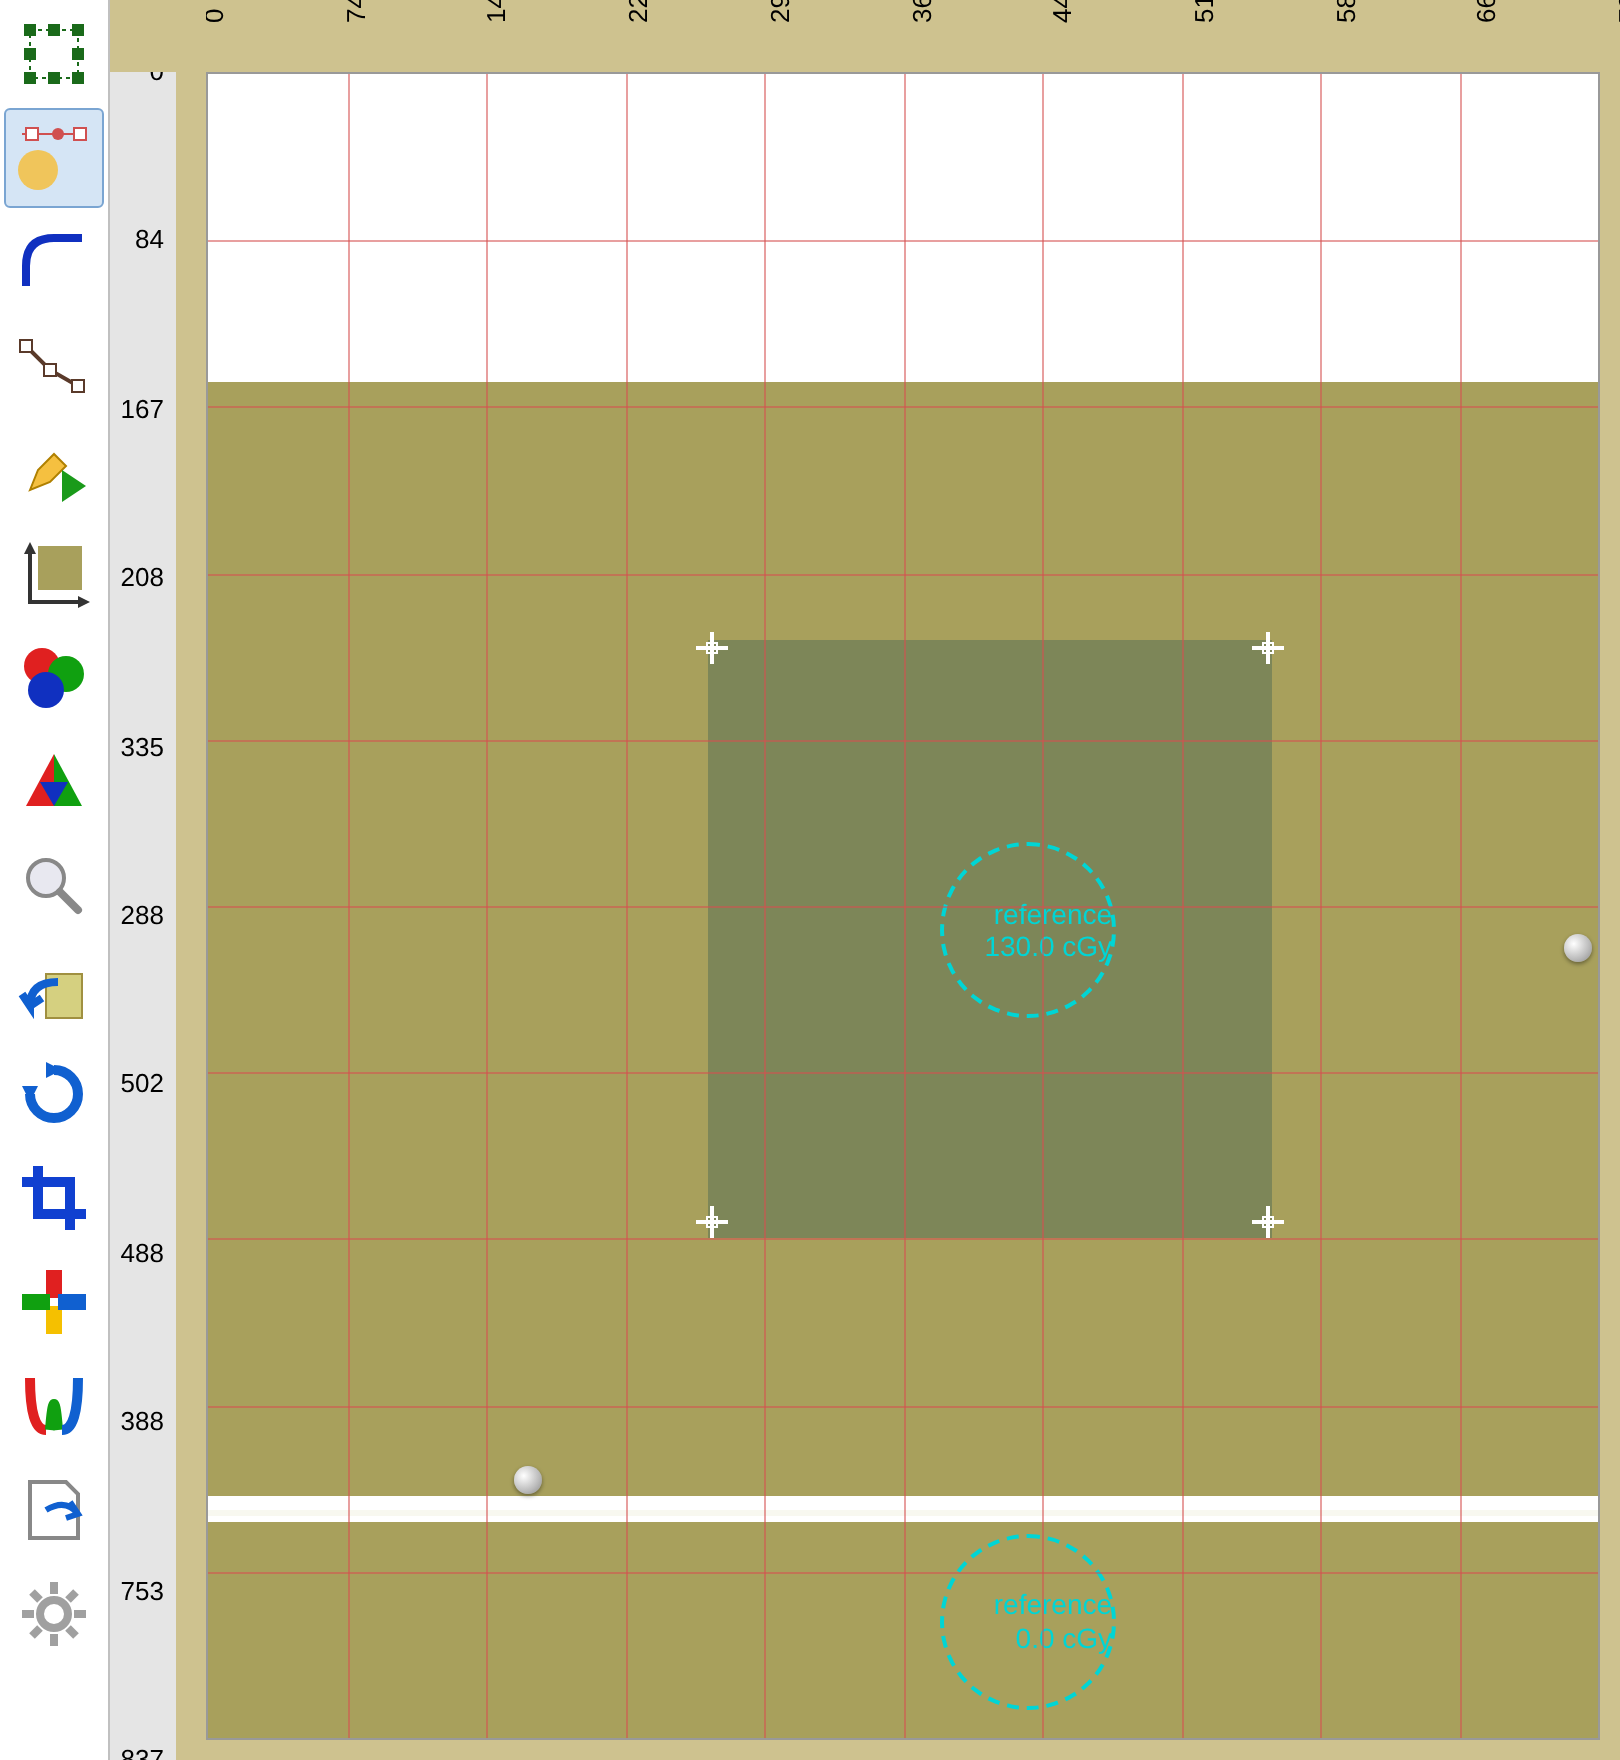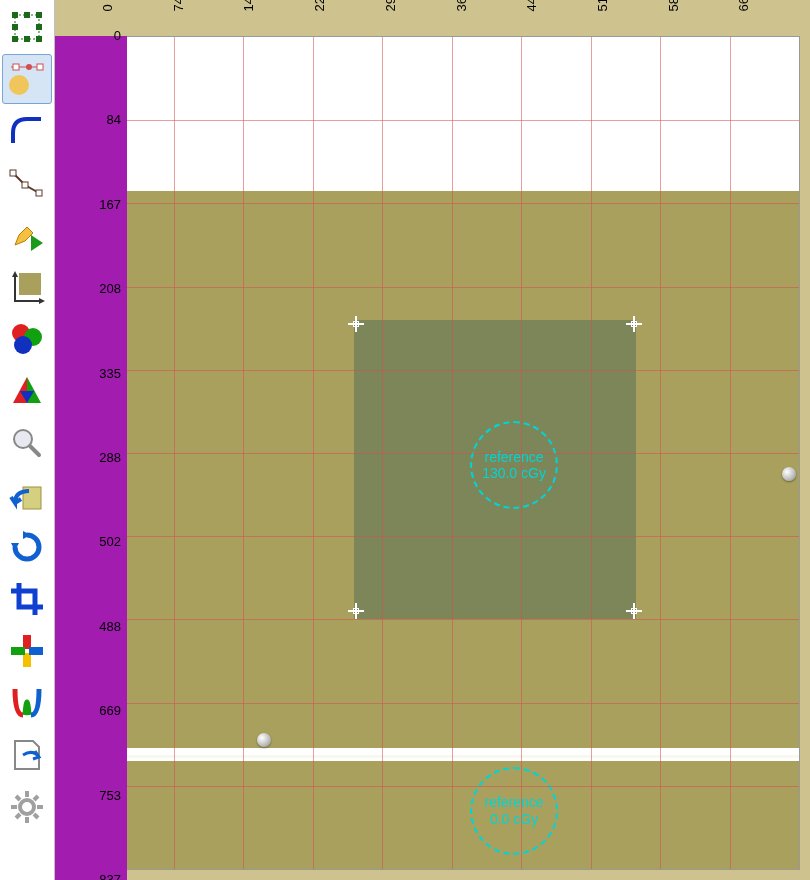--- a/index.html
+++ b/index.html
@@ -10,39 +10,39 @@
   
   
   .toolbar { width: 55px; background: #fff; border-right: 1px solid #c0c0c0; display: flex; flex-direction: column; padding: 2px; gap: 2px; }
   .tool-btn { width: 50px; height: 50px; border: 1px solid transparent; background: #fff; display: flex; align-items: center; justify-content: center; cursor: pointer; border-radius: 3px; }
   .tool-btn.selected { background: #d5e5f5; border: 1px solid #7aa5d2; }
   
   
   .canvas-wrap { flex: 1; position: relative; background: #cec28f; display: flex; flex-direction: column; }
   .ruler-corner { position: absolute; top: 0; left: 0; width: 48px; height: 36px; background: #cec28f; z-index: 3; }
   .ruler-top { position: absolute; top: 0; left: 48px; right: 0; height: 36px; background: #cec28f; z-index: 2; }
-  .ruler-left { position: absolute; top: 36px; left: 0; width: 72px; bottom: 0; background: #a21caf; z-index: 2; }
+  .ruler-left { position: absolute; top: 36px; left: 0; width: 33px; bottom: 0; background: #e5e5e5; z-index: 2; }
   .tick-label-top { position: absolute; top: 4px; font-size: 13px; color: #000; transform: rotate(-90deg); transform-origin: left center; white-space: nowrap; }
   .tick-label-left { position: absolute; right: 6px; font-size: 13px; color: #000; text-align: right; }
   
   .plot-area { position: absolute; top: 36px; left: 48px; right: 10px; bottom: 10px; background: #fff; border: 1px solid #999; }
   .grid-line-v, .grid-line-h { position: absolute; background: rgba(213,80,80,0.55); }
   .grid-line-v { top: 0; bottom: 0; width: 1px; }
   .grid-line-h { left: 0; right: 0; height: 1px; }
   
   .film-region { position: absolute; background: #a8a05c; }
   .dose-region { position: absolute; background: #7d8658; }
   
   .crosshair { position: absolute; width: 16px; height: 16px; transform: translate(-50%,-50%); pointer-events: none; }
   .crosshair::before, .crosshair::after { content:""; position:absolute; background:#fff; }
   .crosshair::before { left:7px; top:0; width:2px; height:16px; }
   .crosshair::after { top:7px; left:0; height:2px; width:16px; }
   .crosshair .box { position:absolute; left:5px; top:5px; width:6px; height:6px; border:1px solid #fff; background:transparent; }
   
-  .ref-circle { position: absolute; width: 88px; height: 88px; border: 2px dashed #00d5d5; border-radius: 50%; transform: translate(-50%,-50%); display:flex; flex-direction:column; align-items:center; justify-content:center; font-size:14px; color:#00d5d5; text-align:center; line-height:1.2; pointer-events:none; }
+  .ref-circle { position: absolute; width: 88px; height: 88px; border: 2px dashed #00d5d5; border-radius: 50%; transform: translate(-50%,-50%); display:flex; flex-direction:column; align-items:flex-end; justify-content:center; font-size:14px; color:#00d5d5; text-align:center; line-height:1.2; pointer-events:none; }
   
   .marker-dot { position:absolute; width:14px; height:14px; border-radius:50%; background: radial-gradient(circle at 35% 35%, #fff, #bbb 60%, #888); box-shadow: 0 1px 2px rgba(0,0,0,0.4); transform:translate(-50%,-50%); }
   .white-line { position:absolute; left:0; right:0; height:3px; background:#f8f8f0; }
   
   
   .status-bar { height: 26px; background: #e8e8e8; border-top: 1px solid #b0b0b0; display:flex; align-items:center; padding: 0 8px; font-size: 14px; color: #333; }
   
   
   svg { display:block; }
 </style>
@@ -229,21 +229,21 @@
         </div>
       <div class="ruler-left" id="ruler-left">
           <div class="tick-label-left" style="top: calc(0% - 8px);">0</div>
           <div class="tick-label-left" style="top: calc(10% - 8px);">84</div>
           <div class="tick-label-left" style="top: calc(20% - 8px); margin-left: 12px;">167</div>
           <div class="tick-label-left" style="top: calc(30% - 8px);">208</div>
           <div class="tick-label-left" style="top: calc(40% - 8px);">335</div>
           <div class="tick-label-left" style="top: calc(50% - 8px);">288</div>
           <div class="tick-label-left" style="top: calc(60% - 8px);">502</div>
           <div class="tick-label-left" style="top: calc(70% - 8px);">488</div>
-          <div class="tick-label-left" style="top: calc(80% - 8px);">669</div>
+          <div class="tick-label-left" style="top: calc(80% - 8px);">388</div>
           <div class="tick-label-left" style="top: calc(90% - 8px); text-align: right;">753</div>
           <div class="tick-label-left" style="top: calc(100% - 8px);">837</div>
         </div>
 
       <div class="plot-area" id="plot">
 
         <div class="film-region" style="left:0; right:0; top:18.5%; bottom:14.5%;"></div>
 
         <div class="dose-region" style="left:36%; top:34%; width:40.5%; height:36%;"></div>
 

